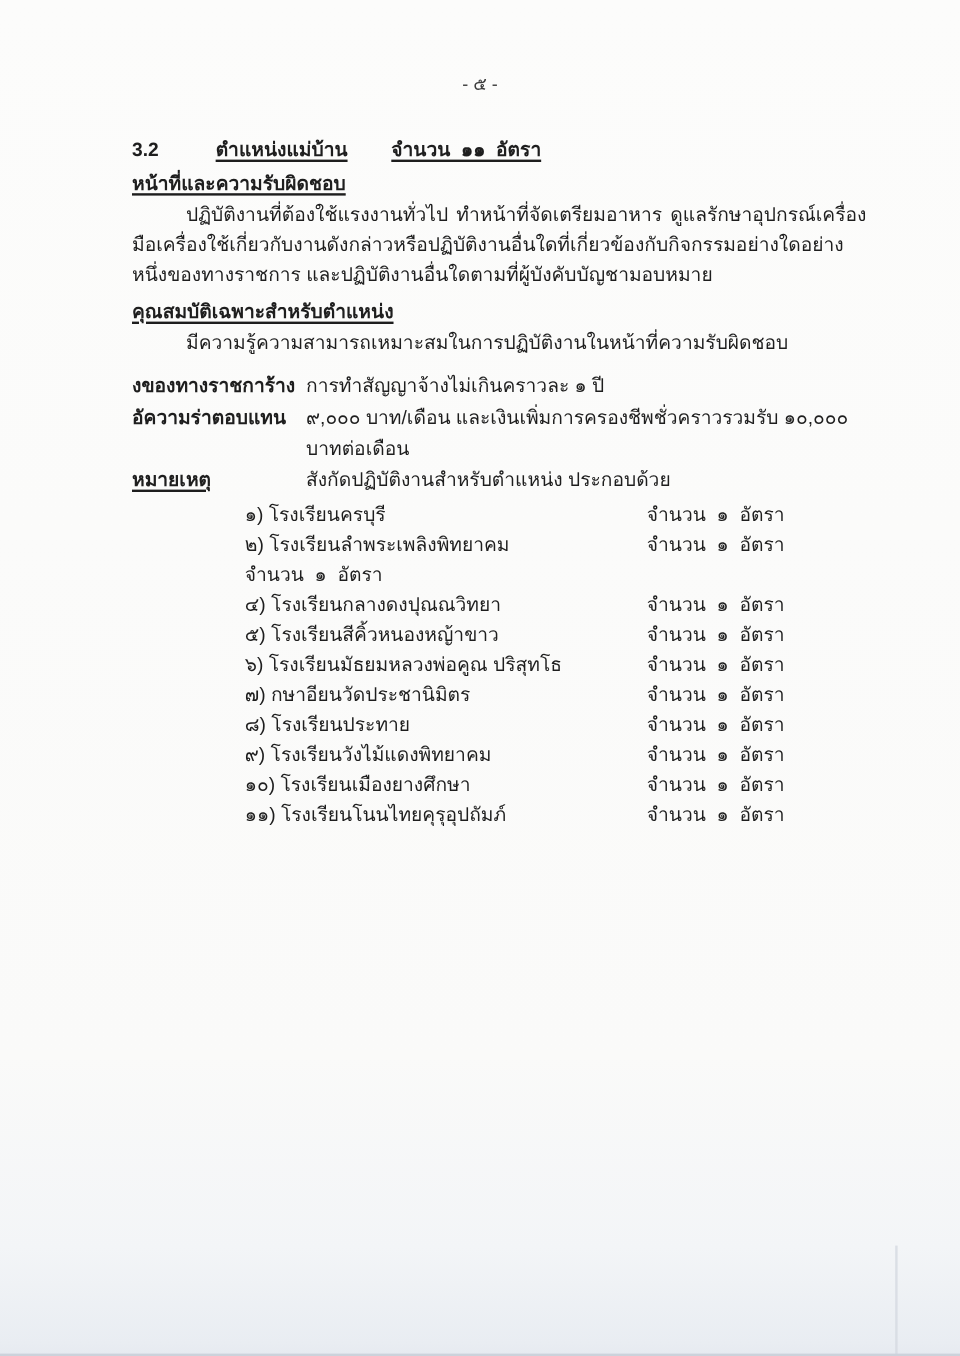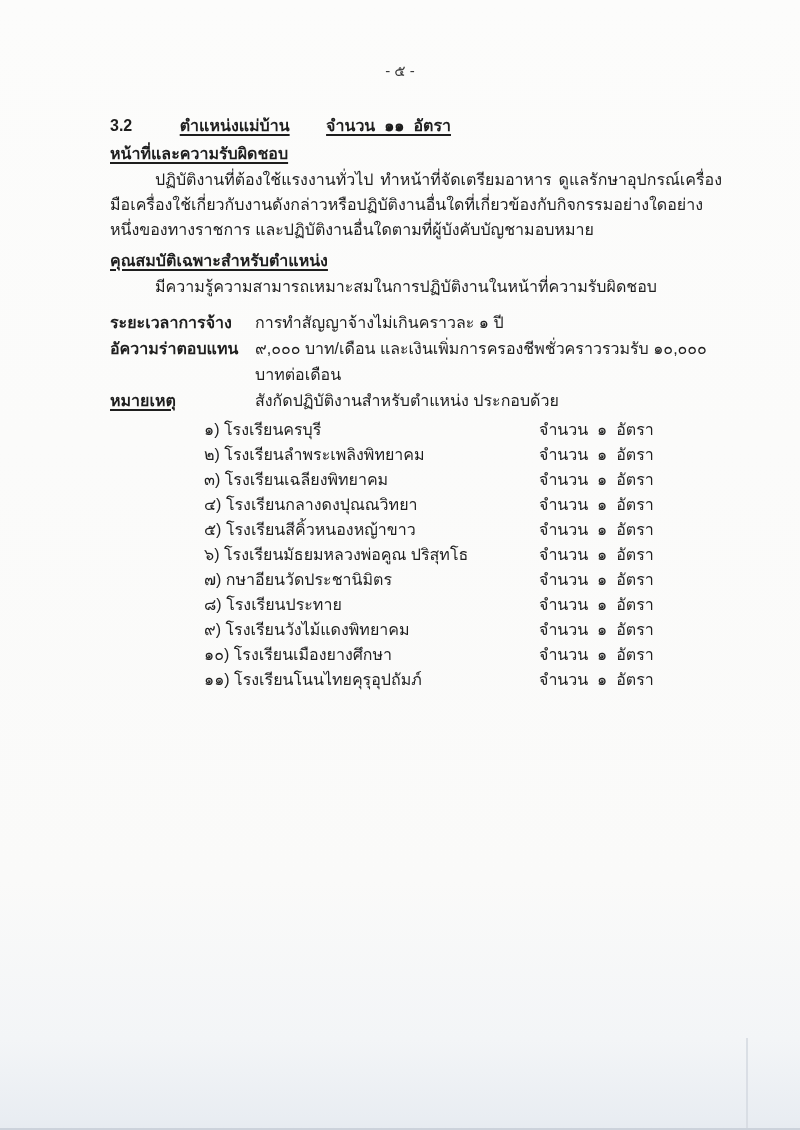--- a/index.html
+++ b/index.html
@@ -84,21 +84,21 @@
     </div>
 
     <div class="sub-heading ul">หน้าที่และความรับผิดชอบ</div>
     <p class="body-par">ปฏิบัติงานที่ต้องใช้แรงงานทั่วไป ทำหน้าที่จัดเตรียมอาหาร ดูแลรักษาอุปกรณ์เครื่องมือเครื่องใช้เกี่ยวกับงานดังกล่าวหรือปฏิบัติงานอื่นใดที่เกี่ยวข้องกับกิจกรรมอย่างใดอย่างหนึ่งของทางราชการ และปฏิบัติงานอื่นใดตามที่ผู้บังคับบัญชามอบหมาย</p>
 
     <div class="sub-heading ul qual-heading">คุณสมบัติเฉพาะสำหรับตำแหน่ง</div>
     <p class="body-line">มีความรู้ความสามารถเหมาะสมในการปฏิบัติงานในหน้าที่ความรับผิดชอบ</p>
 
     <div class="details">
       <div class="details-row">
-        <span class="details-label">ระยะเวลาการจ้าง</span>
+        <span class="details-label">งของทางราชการ้าง</span>
         <span class="details-value">การทำสัญญาจ้างไม่เกินคราวละ ๑ ปี</span>
       </div>
       <div class="details-row">
         <span class="details-label">อัความร่าตอบแทน</span>
         <span class="details-value">๙,๐๐๐ บาท/เดือน และเงินเพิ่มการครองชีพชั่วคราวรวมรับ ๑๐,๐๐๐ บาทต่อเดือน</span>
       </div>
       <div class="details-row">
         <span class="details-label ul">หมายเหตุ</span>
         <span class="details-value">สังกัดปฏิบัติงานสำหรับตำแหน่ง ประกอบด้วย</span>
       </div>
@@ -107,21 +107,20 @@
     <div class="schools">
       <div class="school-row">
         <span class="school-name"><span>๑)</span> <span>โรงเรียนครบุรี</span></span>
         <span class="school-count">จำนวน  ๑  อัตรา</span>
       </div>
       <div class="school-row">
         <span class="school-name"><span>๒)</span> <span>โรงเรียนลำพระเพลิงพิทยาคม</span></span>
         <span class="school-count">จำนวน  ๑  อัตรา</span>
       </div>
       <div class="school-row">
-        <span class="school-name"><span>๓)</span> <span>โรงเรียนเฉลียงพิทยาคม</span></span>
         <span class="school-count">จำนวน  ๑  อัตรา</span>
       </div>
       <div class="school-row">
         <span class="school-name"><span>๔)</span> <span>โรงเรียนกลางดงปุณณวิทยา</span></span>
         <span class="school-count">จำนวน  ๑  อัตรา</span>
       </div>
       <div class="school-row">
         <span class="school-name"><span>๕)</span> <span>โรงเรียนสีคิ้วหนองหญ้าขาว</span></span>
         <span class="school-count">จำนวน  ๑  อัตรา</span>
       </div>

